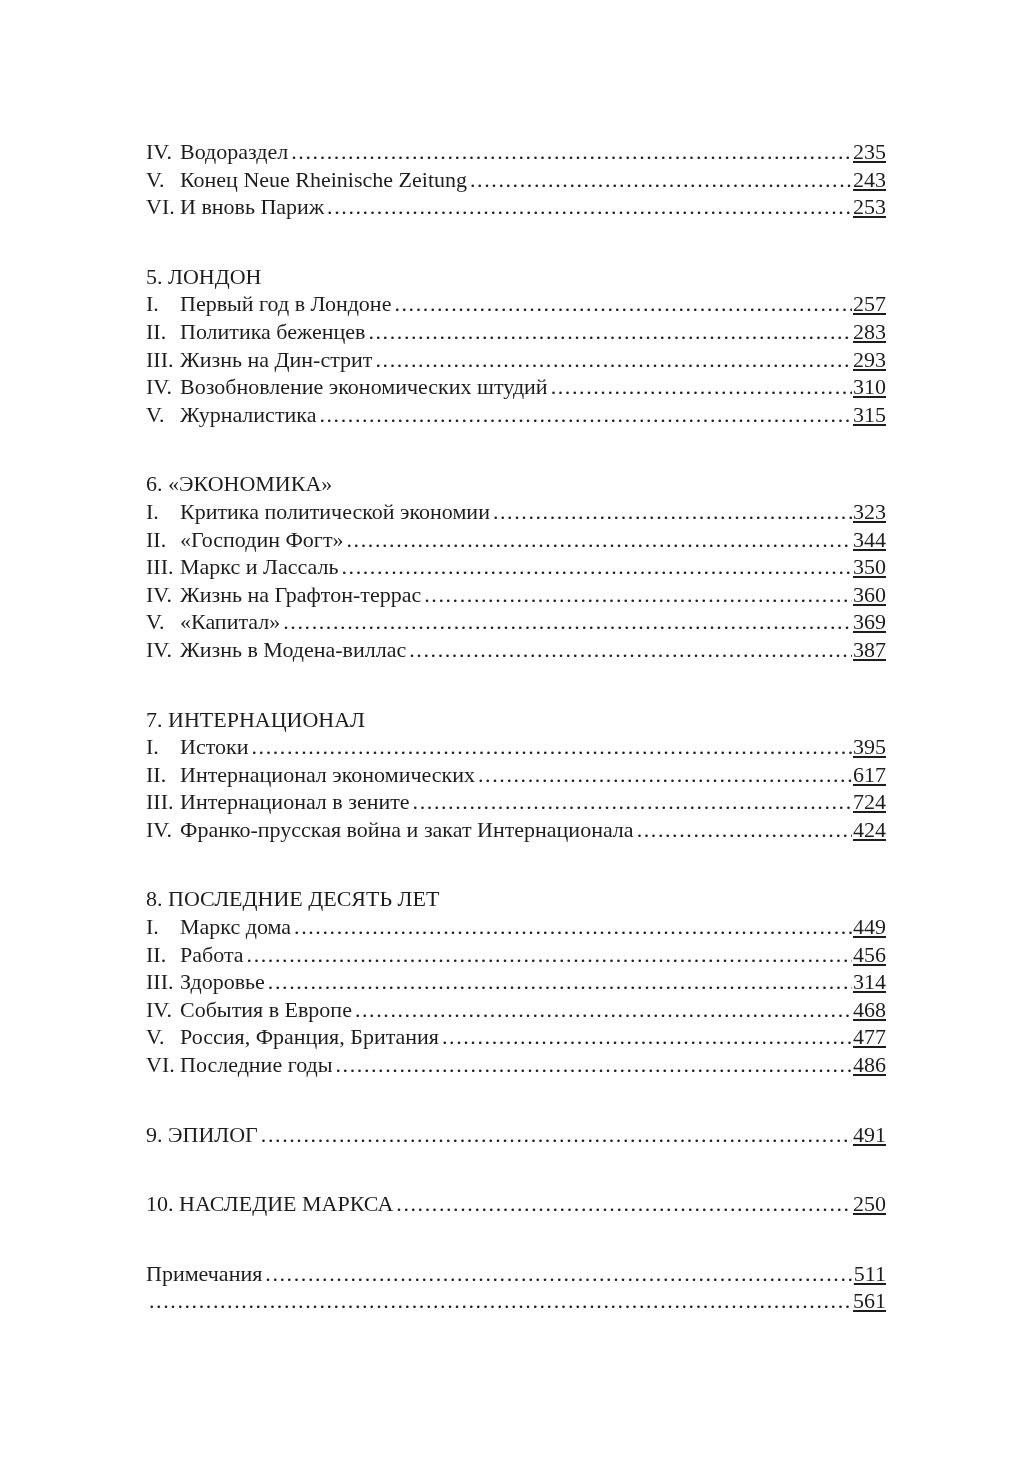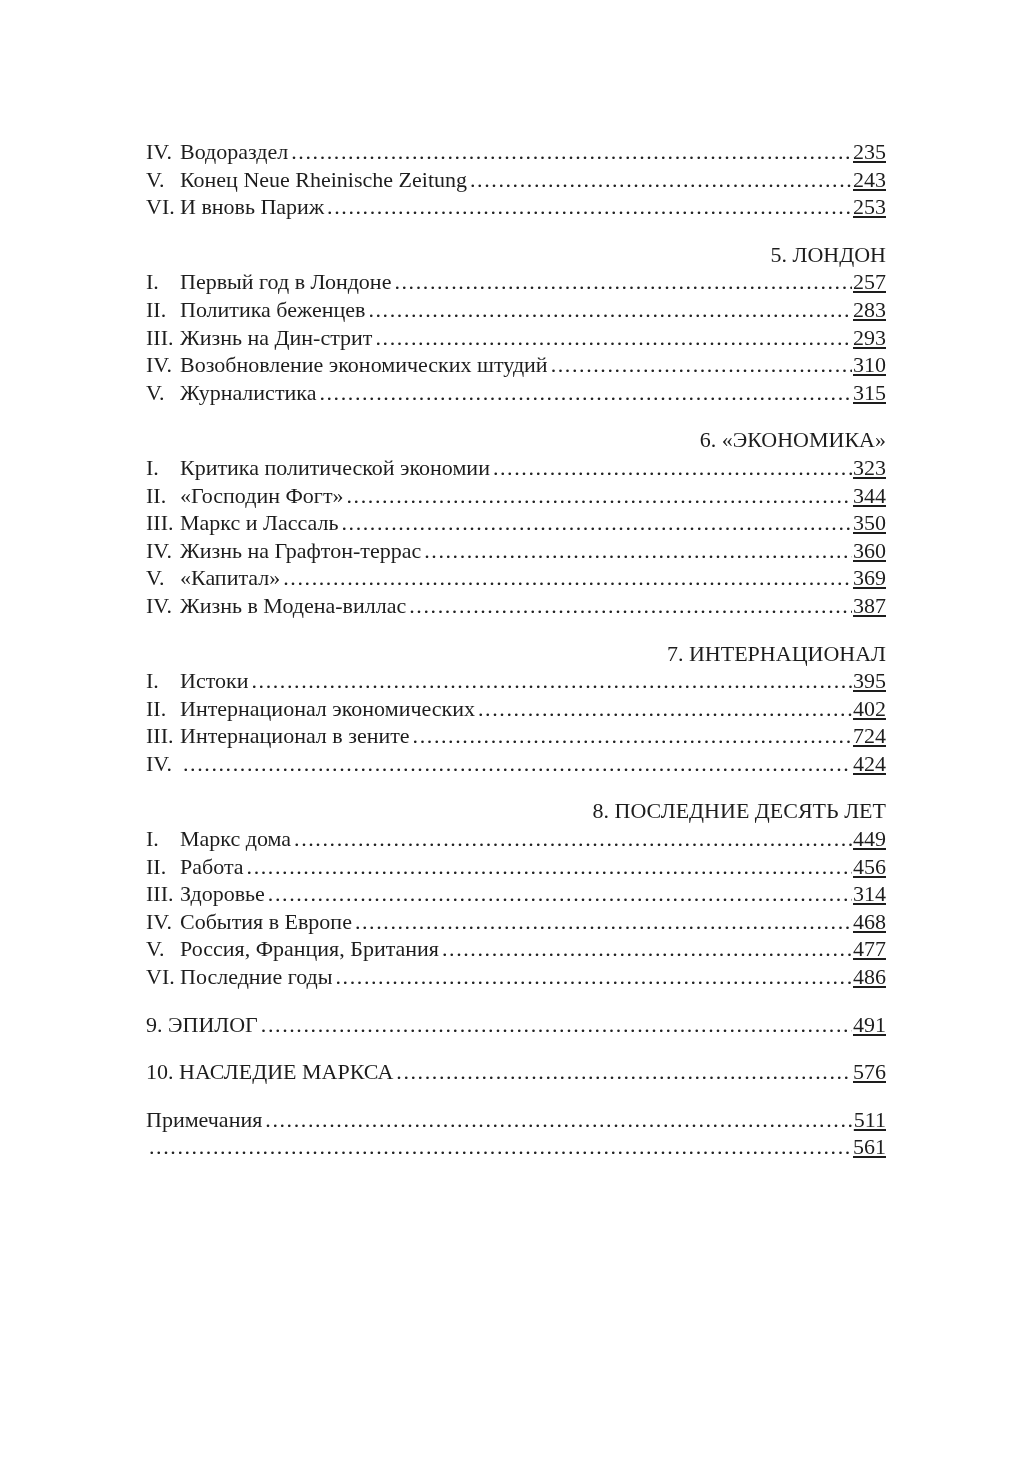--- a/index.html
+++ b/index.html
@@ -23,22 +23,21 @@
     top: 138px;
     width: 740px;
   }
   .row {
     display: flex;
     align-items: baseline;
     line-height: 27.6px;
     white-space: nowrap;
   }
   .row.gap {
-    margin-top: 20px;
-    justify-content: flex-end;
+    margin-top: 42px;
   }
   .num {
     flex: 0 0 34px;
     width: 34px;
     text-align: left;
   }
   .title {
     flex: 0 0 auto;
   }
   .label {
@@ -164,30 +163,31 @@
   <div class="row">
     <span class="num">I.</span>
     <span class="title">Истоки</span>
     <span class="dots">............................................................................................................................................................................................................................</span>
     <span class="page">395</span>
   </div>
   <div class="row">
     <span class="num">II.</span>
     <span class="title">Интернационал экономических</span>
     <span class="dots">............................................................................................................................................................................................................................</span>
-    <span class="page">402</span>
+    <span class="page">617</span>
   </div>
   <div class="row">
     <span class="num">III.</span>
     <span class="title">Интернационал в зените</span>
     <span class="dots">............................................................................................................................................................................................................................</span>
     <span class="page">724</span>
   </div>
   <div class="row">
     <span class="num">IV.</span>
+    <span class="title">Франко-прусская война и закат Интернационала</span>
     <span class="dots">............................................................................................................................................................................................................................</span>
     <span class="page">424</span>
   </div>
 
   <div class="row gap">
     <span class="label">8. ПОСЛЕДНИЕ ДЕСЯТЬ ЛЕТ</span>
   </div>
   <div class="row">
     <span class="num">I.</span>
     <span class="title">Маркс дома</span>
@@ -227,21 +227,21 @@
 
   <div class="row gap">
     <span class="label">9. ЭПИЛОГ</span>
     <span class="dots">............................................................................................................................................................................................................................</span>
     <span class="page">491</span>
   </div>
 
   <div class="row gap">
     <span class="label">10. НАСЛЕДИЕ МАРКСА</span>
     <span class="dots">............................................................................................................................................................................................................................</span>
-    <span class="page">576</span>
+    <span class="page">250</span>
   </div>
 
   <div class="row gap">
     <span class="label">Примечания</span>
     <span class="dots">............................................................................................................................................................................................................................</span>
     <span class="page">511</span>
   </div>
   <div class="row">
     <span class="dots">............................................................................................................................................................................................................................</span>
     <span class="page">561</span>

